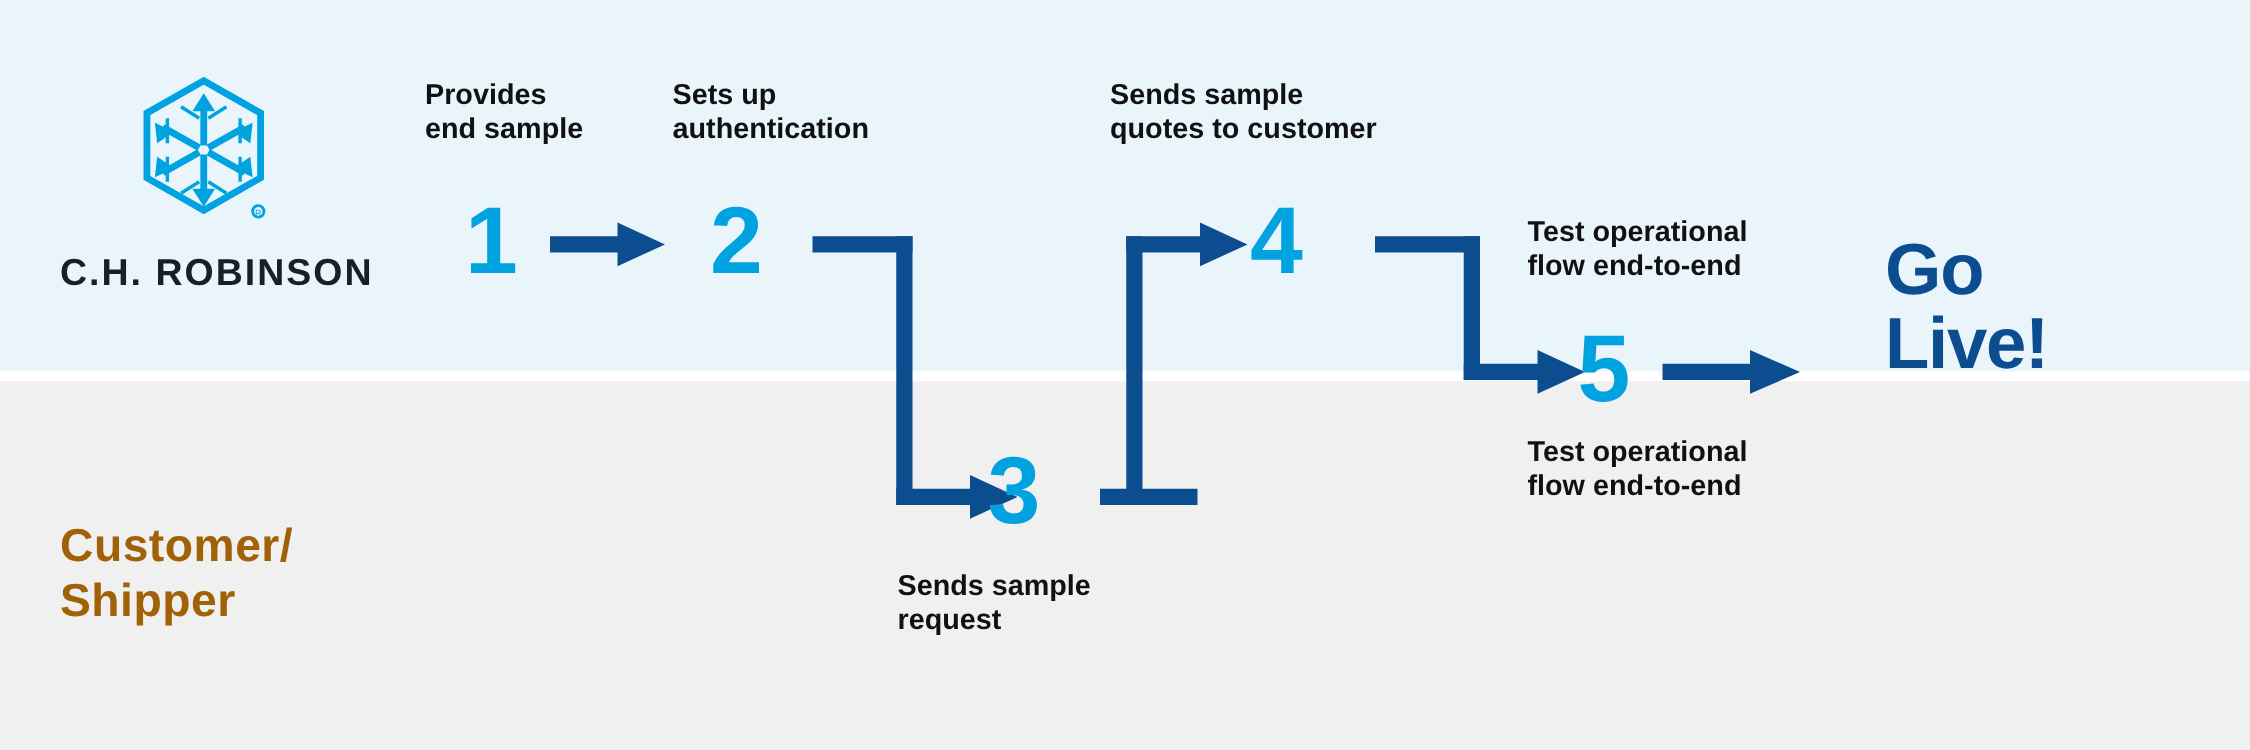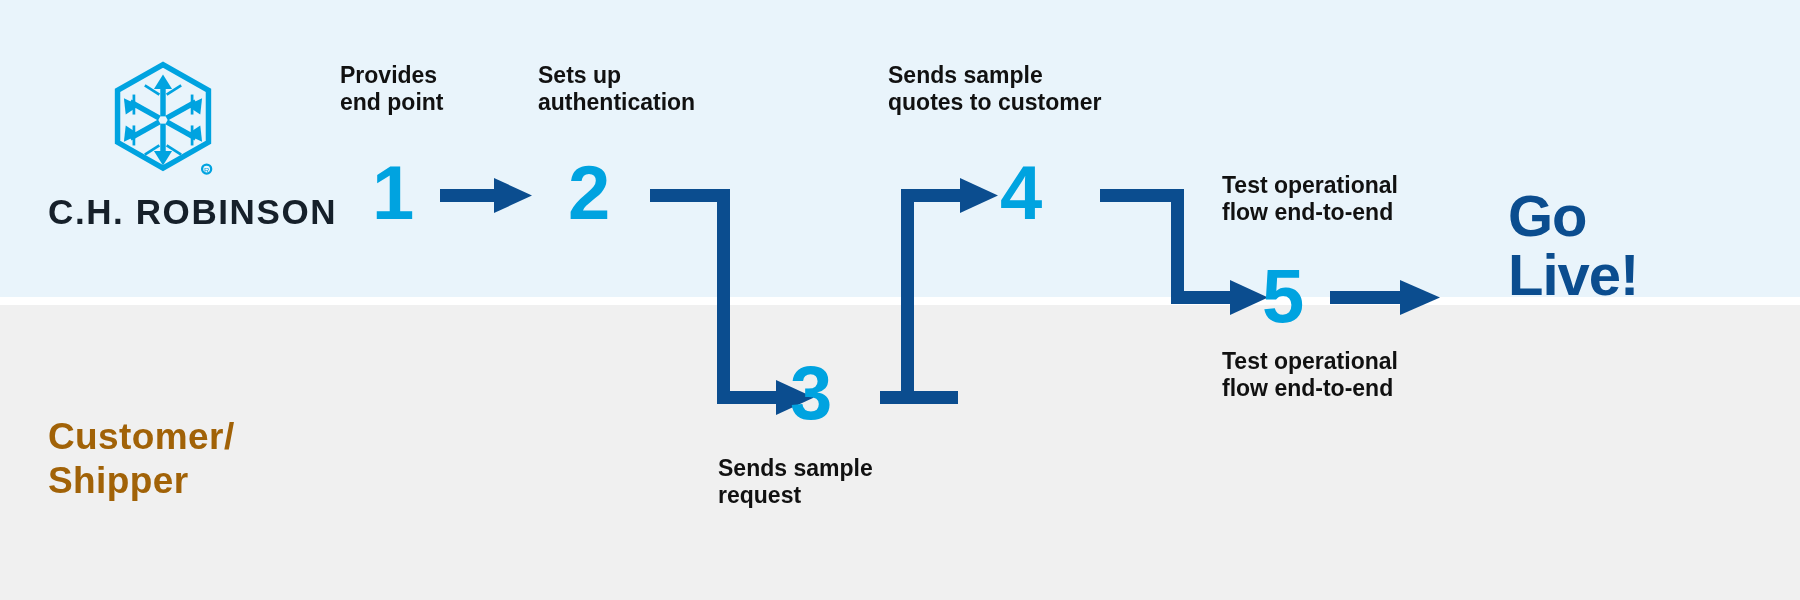--- a/index.html
+++ b/index.html
@@ -45,22 +45,22 @@
   
   #logo-block {
     position: absolute;
     left: 48px;
     top: 60px;
     width: 230px;
     text-align: center;
   }
   #logo-mark { width: 110px; height: 120px; display: block; margin: 0 auto; }
   #logo-wordmark {
-    margin-top: 12px;
-    font-size: 35px;
+    margin-top: 22px;
+    font-size: 30px;
     font-weight: bold;
     letter-spacing: 1.6px;
     color: #16202a;
     white-space: nowrap;
   }
 
   
   #lane-label-customer {
     position: absolute;
     left: 48px;
@@ -191,21 +191,21 @@
       </g>
       <text x="108" y="124" font-size="8" fill="#00a3e0" text-anchor="middle" font-family="Liberation Sans, sans-serif">R</text>
     </svg>
     <div id="logo-wordmark">C.H. ROBINSON</div>
   </div>
 
   <div id="lane-label-customer">Customer/
 Shipper</div>
 
   <div class="caption" style="left:340px; top:62px; width:210px;">Provides
-end point</div>
+end sample</div>
   <div class="step-num" style="left:372px; top:155px;">1</div>
 
   <div class="caption" style="left:538px; top:62px; width:250px;">Sets up
 authentication</div>
   <div class="step-num" style="left:568px; top:155px;">2</div>
 
   <div class="step-num" style="left:790px; top:355px;">3</div>
   <div class="caption" style="left:718px; top:455px; width:250px;">Sends sample
 request</div>
 

